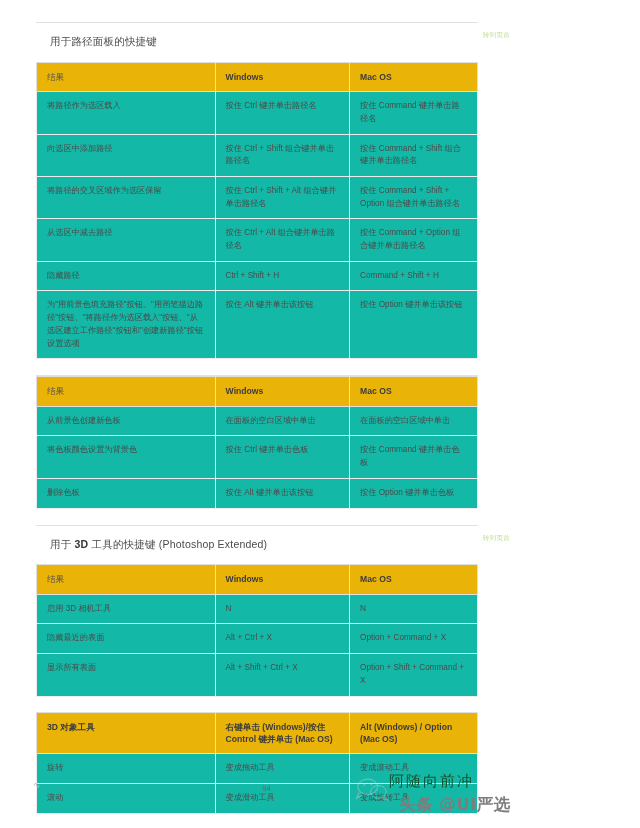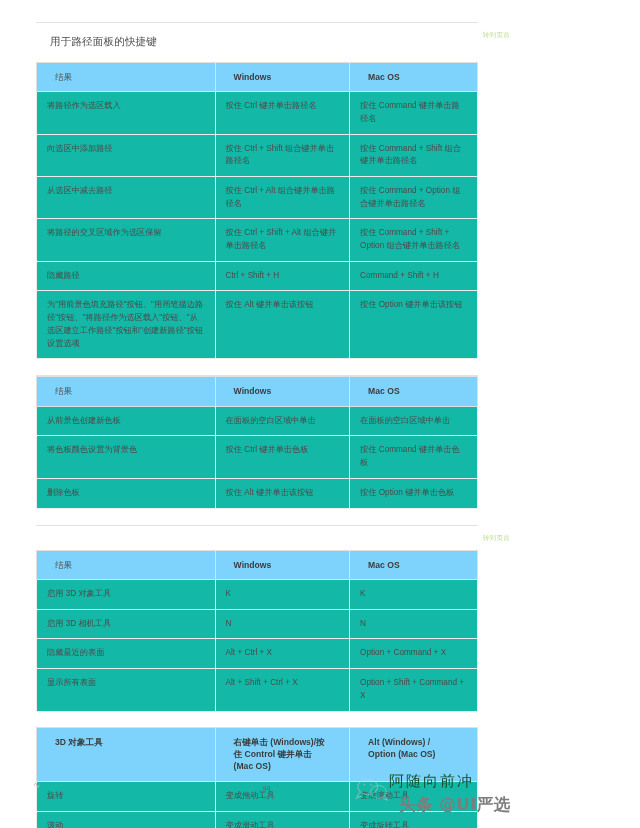--- a/index.html
+++ b/index.html
@@ -70,27 +70,27 @@
     border-collapse: collapse;
     table-layout: fixed;
     border: 1px solid #e0e0e0;
     background: #fff;
   }
   table.kb col.c1 { width: 40.5%; }
   table.kb col.c2 { width: 30.5%; }
   table.kb col.c3 { width: 29%; }
 
   table.kb th {
-    background: #7dd3fc;
+    background: #eab308;
     border: 1px solid #e0e0e0;
     text-align: left;
     font-size: 8.6px;
     font-weight: bold;
     color: #3c3c3c;
-    padding: 8px 18px;
+    padding: 8px 10px;
     vertical-align: top;
     line-height: 1.45;
   }
   table.kb th.plain {
     font-weight: normal;
     color: #555;
   }
   table.kb td {
     border: 1px solid #ececec;
     font-size: 8.2px;
@@ -195,28 +195,28 @@
                 <td>将路径作为选区载入</td>
                 <td>按住 Ctrl 键并单击路径名</td>
                 <td>按住 Command 键并单击路径名</td>
               </tr>
               <tr>
                 <td>向选区中添加路径</td>
                 <td>按住 Ctrl + Shift 组合键并单击路径名</td>
                 <td>按住 Command + Shift 组合键并单击路径名</td>
               </tr>
               <tr>
+                <td>将路径的交叉区域作为选区保留</td>
+                <td>按住 Ctrl + Shift + Alt 组合键并单击路径名</td>
+                <td>按住 Command + Shift + Option 组合键并单击路径名</td>
+              </tr>
+              <tr>
                 <td>从选区中减去路径</td>
                 <td>按住 Ctrl + Alt 组合键并单击路径名</td>
                 <td>按住 Command + Option 组合键并单击路径名</td>
-              </tr>
-              <tr>
-                <td>将路径的交叉区域作为选区保留</td>
-                <td>按住 Ctrl + Shift + Alt 组合键并单击路径名</td>
-                <td>按住 Command + Shift + Option 组合键并单击路径名</td>
               </tr>
               <tr>
                 <td>隐藏路径</td>
                 <td>Ctrl + Shift + H</td>
                 <td>Command + Shift + H</td>
               </tr>
               <tr>
                 <td>为"用前景色填充路径"按钮、"用画笔描边路径"按钮、"将路径作为选区载入"按钮、"从选区建立工作路径"按钮和"创建新路径"按钮设置选项</td>
                 <td>按住 Alt 键并单击该按钮</td>
                 <td>按住 Option 键并单击该按钮</td>
@@ -254,41 +254,37 @@
                 <td>删除色板</td>
                 <td>按住 Alt 键并单击该按钮</td>
                 <td>按住 Option 键并单击色板</td>
               </tr>
             </tbody>
           </table>
         </div>
         <div class="section">
           <div class="rule"></div>
           <div class="sec-head">
+            <div class="sec-title"><span>用于 </span><span class="b">3D</span><span> 工具的快捷键 (Photoshop Extended)</span></div>
             <a class="toplink">转到页首</a>
           </div>
           <table class="kb">
             <colgroup>
               <col class="c1">
               <col class="c2">
               <col class="c3">
             </colgroup>
             <thead>
               <tr>
                 <th class="plain">结果</th>
                 <th>Windows</th>
                 <th>Mac OS</th>
               </tr>
             </thead>
             <tbody>
-              <tr>
-                <td>启用 3D 对象工具</td>
-                <td>K</td>
-                <td>K</td>
-              </tr>
               <tr>
                 <td>启用 3D 相机工具</td>
                 <td>N</td>
                 <td>N</td>
               </tr>
               <tr>
                 <td>隐藏最近的表面</td>
                 <td>Alt + Ctrl + X</td>
                 <td>Option + Command + X</td>
               </tr>

